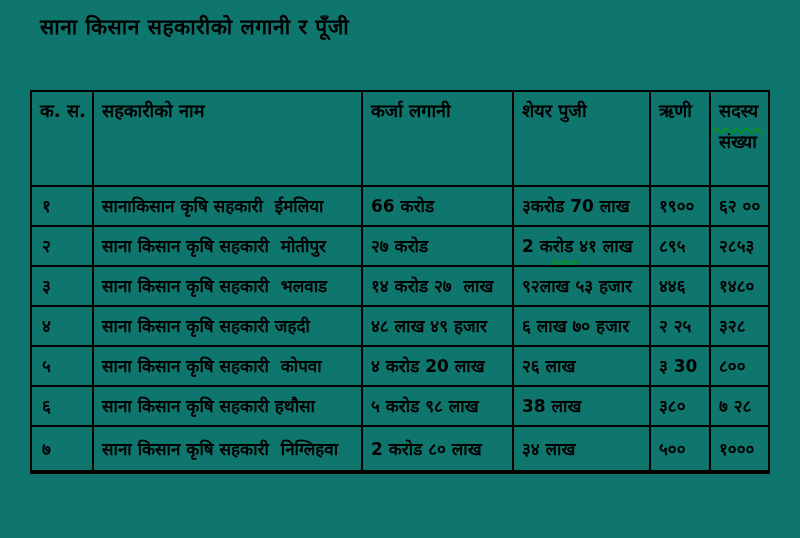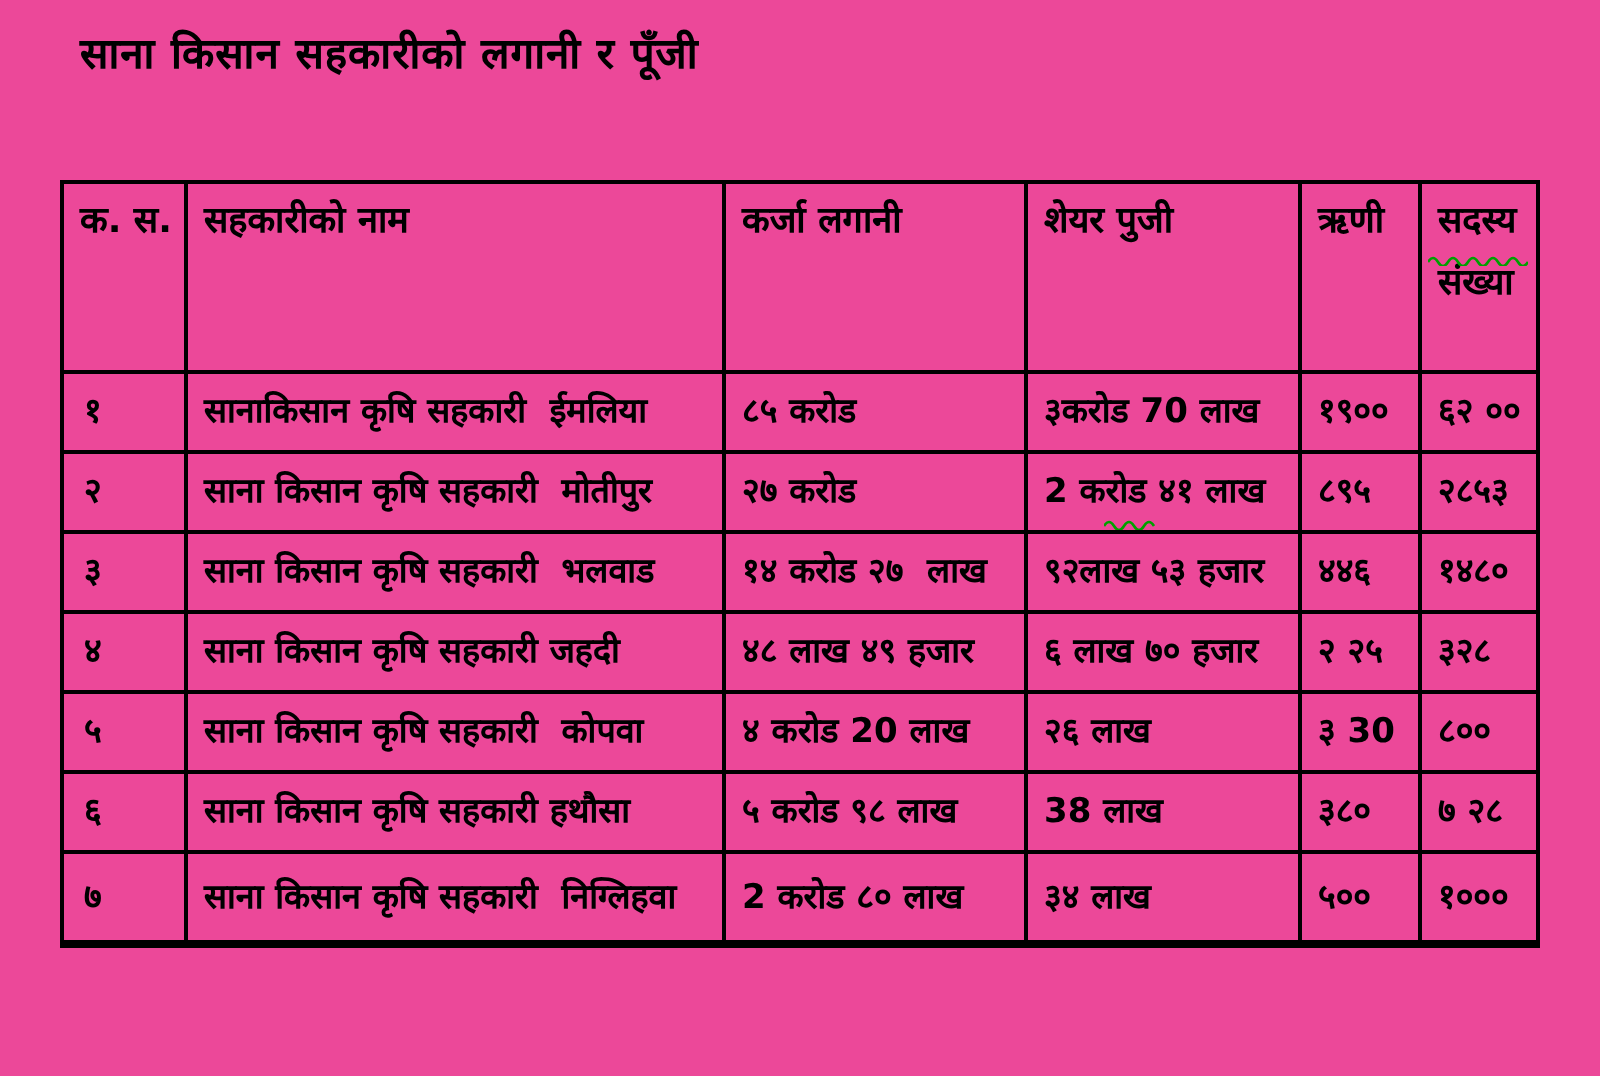--- a/index.html
+++ b/index.html
@@ -1,21 +1,21 @@
 <!DOCTYPE html>
 <html><head>
 <meta charset="utf-8">
 <style>
   * { box-sizing: border-box; }
   html, body { margin: 0; padding: 0; background: #ffffff; }
   .page {
     position: relative;
     width: 800px;
     height: 538px;
-    background: #ec4899;
+    background: #0f766e;
     color: #000000;
     font-family: "DejaVu Sans", "Liberation Sans", sans-serif;
     overflow: hidden;
   }
   .title {
     position: absolute;
     left: 40px;
     top: 12px;
     margin: 0;
     font-size: 21px;
@@ -82,21 +82,21 @@
         <th>कर्जा लगानी</th>
         <th>शेयर पुजी</th>
         <th>ऋणी</th>
         <th>सदस्य संख्या</th>
       </tr>
     </thead>
     <tbody>
       <tr>
         <td class="c0">१</td>
         <td class="c1">सानाकिसान कृषि सहकारी  ईमलिया</td>
-        <td class="c2">८५ करोड</td>
+        <td class="c2">66 करोड</td>
         <td class="c3">३करोड 70 लाख</td>
         <td class="c4">१९००</td>
         <td class="c5">६२ ००</td>
       </tr>
       <tr>
         <td class="c0">२</td>
         <td class="c1">साना किसान कृषि सहकारी  मोतीपुर</td>
         <td class="c2">२७ करोड</td>
         <td class="c3">2 करोड ४१ लाख</td>
         <td class="c4">८९५</td>

